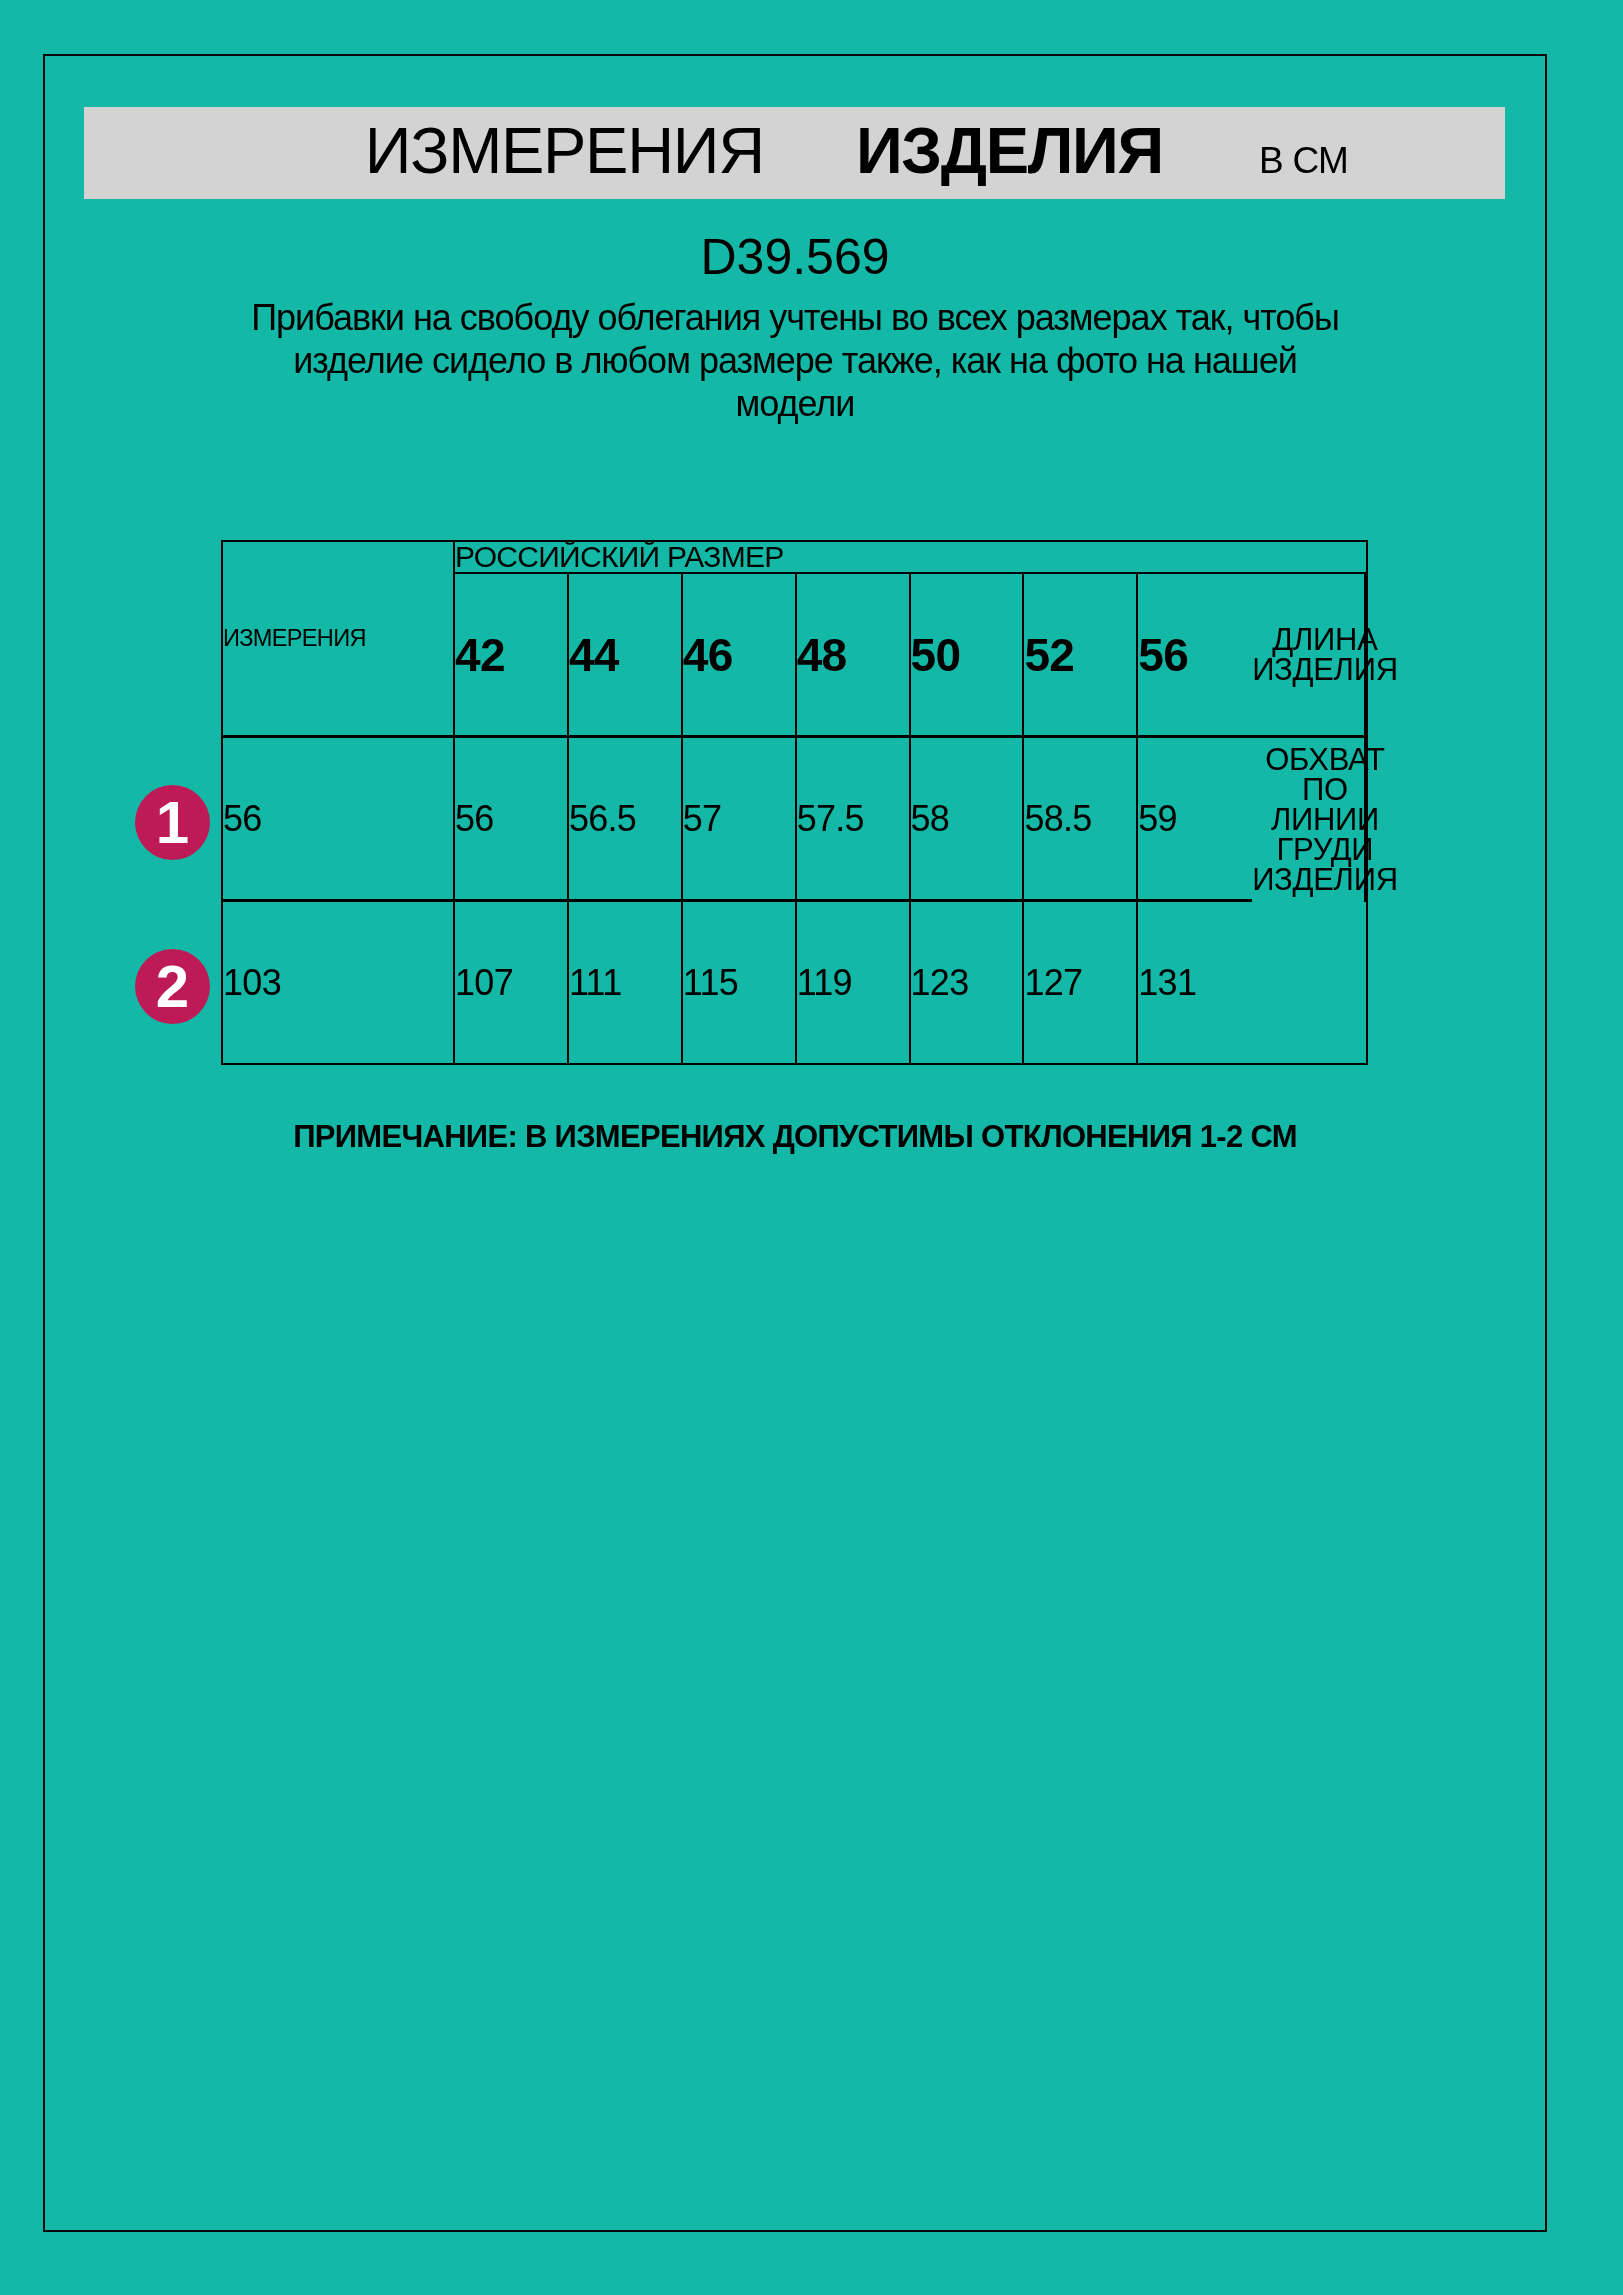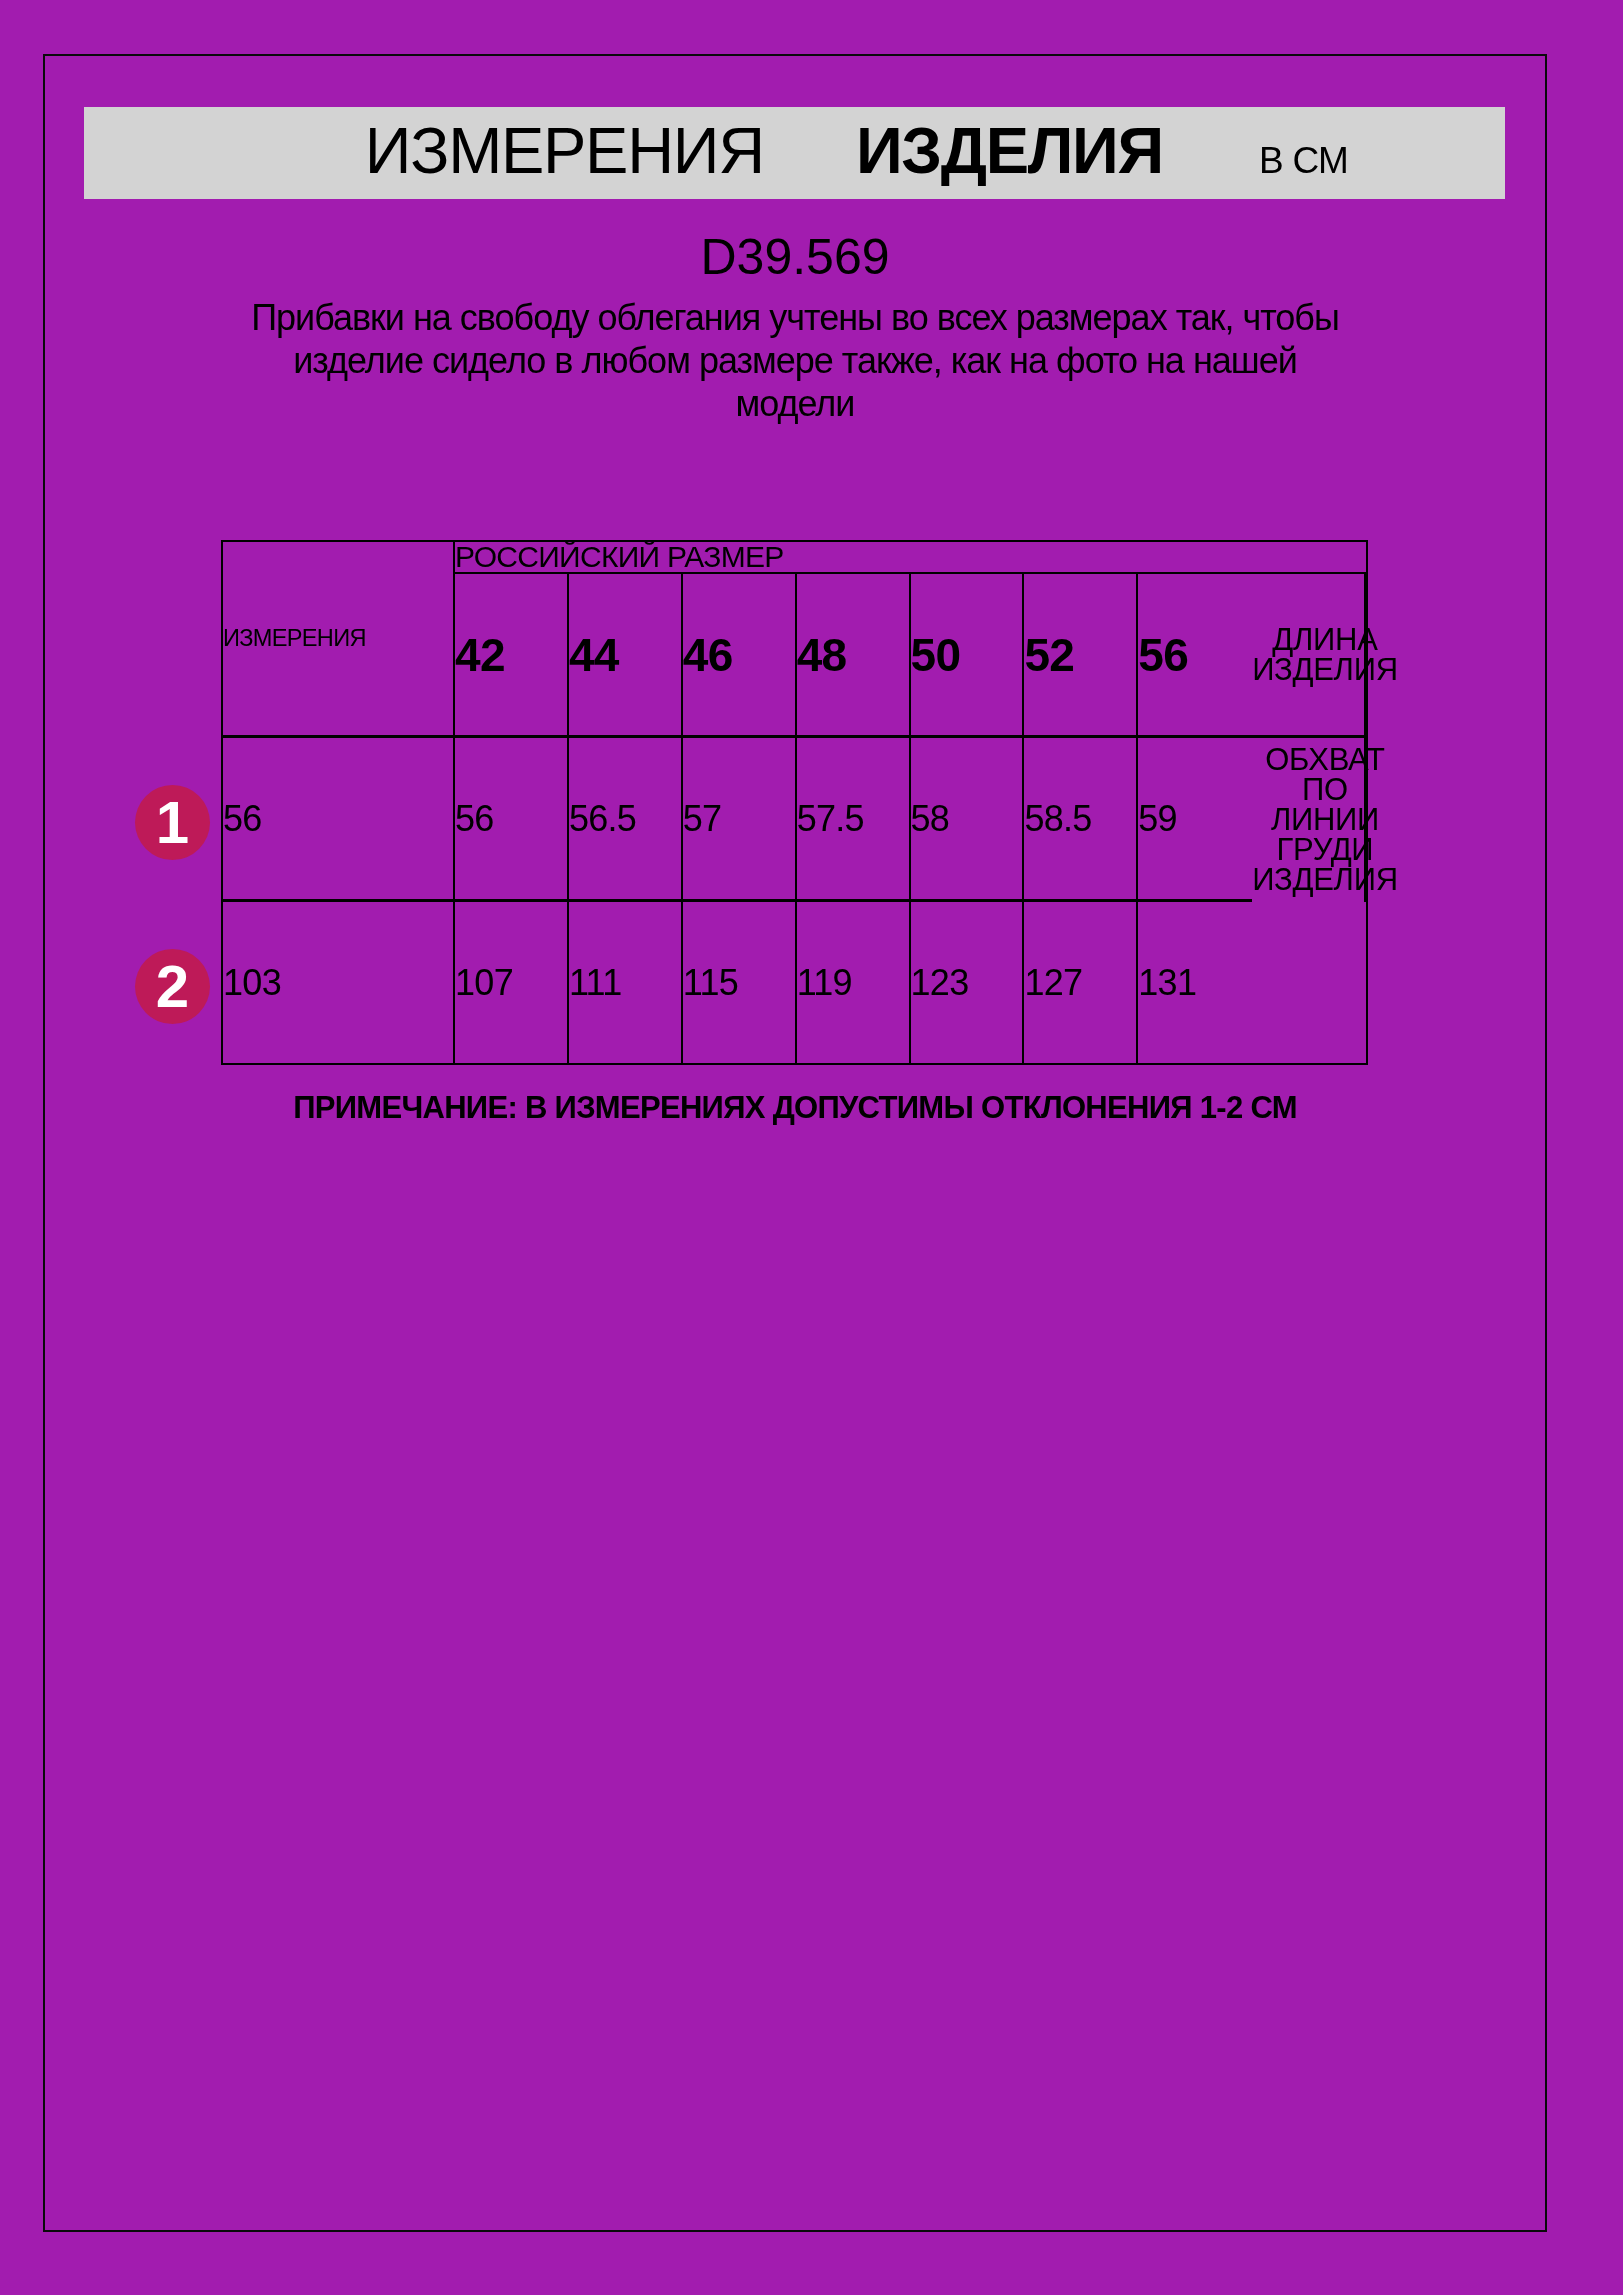--- a/index.html
+++ b/index.html
@@ -1,17 +1,17 @@
 <!DOCTYPE html>
 <html style="--accent: #be1a58; --band: #d3d3d3;font-size:10.5px"><head>
 <meta charset="utf-8">
 <style>
   html,body{margin:0;padding:0;background:#ffffff;}
   .page{
-    position:relative;width:1623px;height:2295px;background:#a21caf;
+    position:relative;width:1623px;height:2295px;background:#14b8a6;
     font-family:"Liberation Sans","DejaVu Sans",sans-serif;color:#000;overflow:hidden;
   }
   .frame{
     position:absolute;left:43px;top:54px;width:1504px;height:2178px;
     border:2.6px solid #0a0a0a;box-sizing:border-box;
   }
   .band{
     position:absolute;left:84px;top:107px;width:1421px;height:92px;
     background:var(--band,#d3d3d3);
     display:flex;align-items:baseline;justify-content:center;
@@ -55,21 +55,21 @@
   .br0{border-right:none;}
   .circle{
     position:absolute;width:75px;height:75px;border-radius:50%;
     background:var(--accent,#be1a58);color:#fff;
     display:flex;align-items:center;justify-content:center;
     font-size:60px;font-weight:700;
   }
   .circle-1{left:135px;top:785px;}
   .circle-2{left:135px;top:949px;}
   .note{
-    position:absolute;left:43px;top:1090px;width:1504px;
+    position:absolute;left:43px;top:1119px;width:1504px;
     text-align:center;font-size:31px;font-weight:700;letter-spacing:-0.7px;
   }
 </style>
 </head>
 <body>
 
 <div class="page">
 
   <div class="frame"></div>
 

